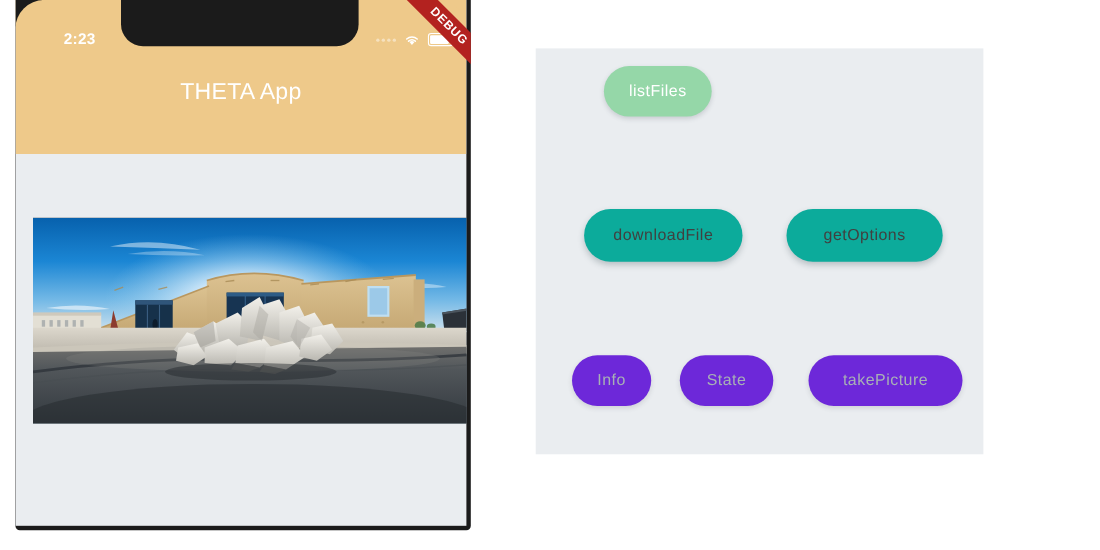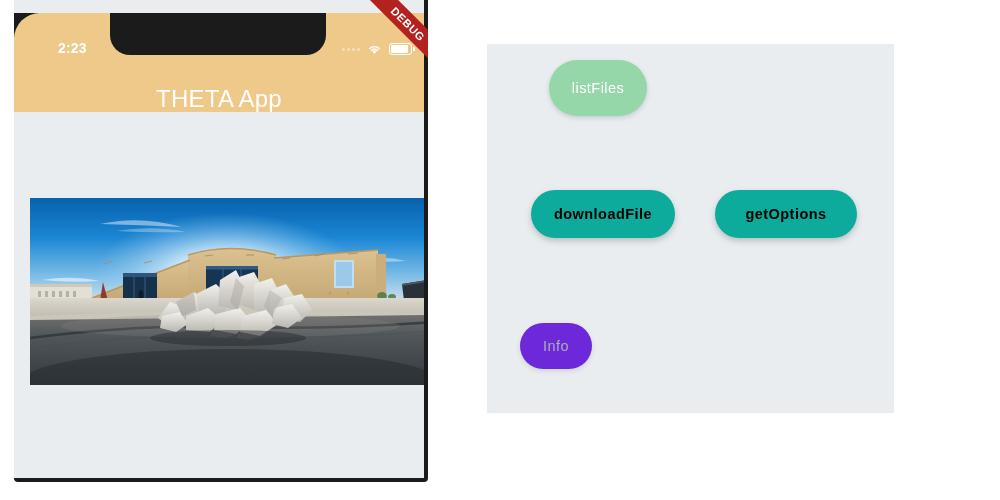--- a/index.html
+++ b/index.html
@@ -34,23 +34,23 @@
     width: 410px;
     height: 478px;
     background: #eaedf0;
     overflow: hidden;
   }
 
   
   .appbar {
     position: absolute;
     left: 0;
-    top: 13px;
+    top: 0;
     width: 410px;
-    height: 99px;
+    height: 140px;
     background: #eec98a;
     overflow: hidden;
   }
   .appbar-corner-l {
     position: absolute;
     left: 0; top: 0;
     width: 24px; height: 24px;
     background: #1b1b1b;
     border-top-left-radius: 0px;
   }
@@ -135,21 +135,21 @@
     background: #ffffff;
     border-radius: 1.2px;
   }
 
   .appbar-title {
     position: absolute;
     left: 0;
     top: 72px;
     width: 410px;
     text-align: center;
-    font-size: 24px;
+    font-size: 21px;
     color: #ffffff;
     letter-spacing: 0.25px;
   }
 
   
   .debug-ribbon {
     position: absolute;
     right: -42px;
     top: 14px;
     width: 124px;
@@ -203,34 +203,34 @@
     cursor: pointer;
   }
   .btn.light {
     background: #95d7a8;
     color: #ffffff;
     font-weight: 400;
     box-shadow: 0 2px 5px rgba(60,70,80,0.20);
   }
   .btn.strong {
     background: #0cab9b;
-    color: #000000;
-    font-weight: 700;
+    color: #404040;
+    font-weight: 400;
     box-shadow: 0 3px 6px rgba(40,60,70,0.26);
   }
   .btn.disabled {
     background: #6d28d9;
     color: #a8b0b5;
     font-weight: 400;
     box-shadow: 0 2px 5px rgba(60,70,80,0.16);
     cursor: default;
   }
 
   
-  #btn-listFiles   { left: 62px;  top: 16px;  width: 98px;  height: 56px; }
+  #btn-listFiles   { left: 62px;  top: 16px;  width: 98px;  height: 46px; }
   #btn-getOptions  { left: 224px; top: 16px;  width: 126px; height: 46px; }
   
   #btn-downloadFile{ left: 44px;  top: 146px; width: 144px; height: 48px; }
   #btn-getMetadata { left: 228px; top: 146px; width: 142px; height: 48px; }
   
   #btn-Info        { left: 33px;  top: 279px; width: 72px;  height: 46px; }
   #btn-State       { left: 131px; top: 279px; width: 85px;  height: 46px; }
   #btn-takePicture { left: 248px; top: 279px; width: 140px; height: 46px; }
 </style>
 </head>
@@ -421,15 +421,17 @@
 
   <button class="btn light" id="btn-listFiles">listFiles</button>
 
 
   <button class="btn strong" id="btn-downloadFile">downloadFile</button>
 
   <button class="btn strong" id="btn-getMetadata">getOptions</button>
 
   <button class="btn disabled" id="btn-Info">Info</button>
 
-
+  <button class="btn disabled" id="btn-State">State</button>
+
+  <button class="btn disabled" id="btn-takePicture">takePicture</button>
 
 </div>
 
 </body></html>

